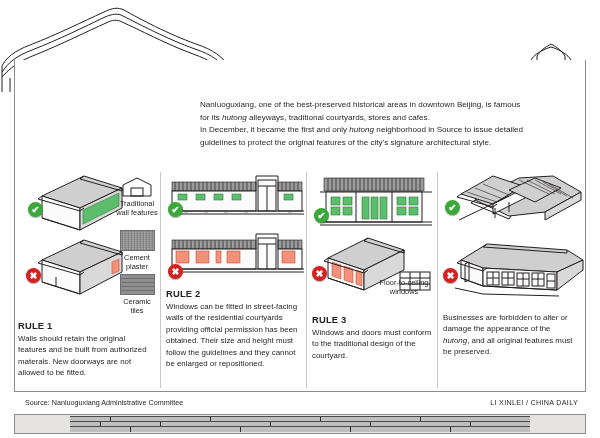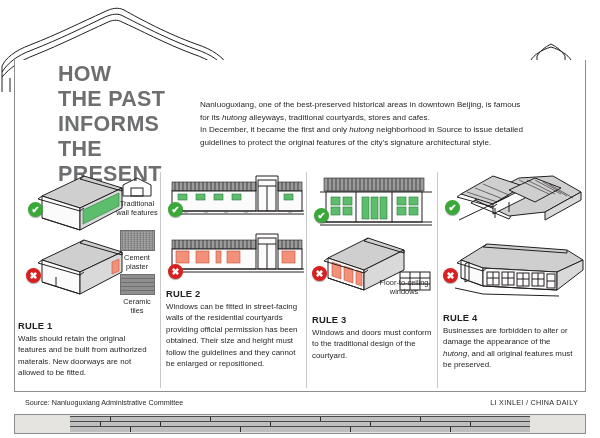--- a/index.html
+++ b/index.html
@@ -101,26 +101,20 @@
                M425,83 v7 M429,83 v7 M433,83 v7 M437,83 v7 M441,83 v7 M445,83 v7
                M449,83 v7 M453,83 v7 M457,83 v7 M461,83 v7 M465,83 v7 M469,83 v7
                M473,83 v7 M477,83 v7 M481,83 v7 M485,83 v7 M489,83 v7 M493,83 v7
                M497,83 v7 M501,83 v7 M505,83 v7 M509,83 v7 M513,83 v7 M517,83 v7
                M521,83 v7 M525,83 v7 M529,83 v7 M533,83 v7"></path>
     </g>
   </svg>
 
   <div class="frame"></div>
 
-  <div class="headline">
-    <div>HOW</div>
-    <div>THE PAST</div>
-    <div>INFORMS</div>
-    <div>THE PRESENT</div>
-  </div>
 
   <div class="intro">
     <div>Nanluoguxiang, one of the best-preserved historical areas in downtown Beijing, is famous</div>
     <div><span>for its </span><i>hutong</i><span> alleyways, traditional courtyards, stores and cafes.</span></div>
     <div><span>In December, it became the first and only </span><i>hutong</i><span> neighborhood in Source to issue detailed</span></div>
     <div>guidelines to protect the original features of the city's signature architectural style.</div>
   </div>
 
   <div class="col-div" style="left:160px"></div>
   <div class="col-div" style="left:306px"></div>
@@ -343,21 +337,20 @@
                             M40,42 h12 M55,42 h12 M70,43 h12 M85,43 h12 M100,45 h8"></path>
       </g>
       <path class="ln" d="M18,28 L22,26 L22,44 L18,46 Z"></path>
       <path class="ln" d="M14,24 L10,27 L36,35 L40,32"></path>
       <path class="ln" d="M40,8 L36,11 L120,17 L120,14"></path>
       <path class="ln" d="M14,42 L36,50 L110,54"></path>
       <path class="ln" d="M8,52 L36,58 L112,60"></path>
     </svg>
 
     <div style="position:absolute;left:0;top:140px;width:136px;">
-      <p class="rule-h">RULE 4</p>
       <p class="rule-b"><span>Businesses are forbidden to alter or damage the appearance of the </span><i>hutong</i><span>, and all original features must be preserved.</span></p>
     </div>
   </div>
 
   <div class="source">Source: Nanluoguxiang Administrative Committee</div>
   <div class="credit">LI XINLEI / CHINA DAILY</div>
 
   <div class="brick-band">
     <div class="brick-inner">
       <div class="brick-row" style="top:0px;">

